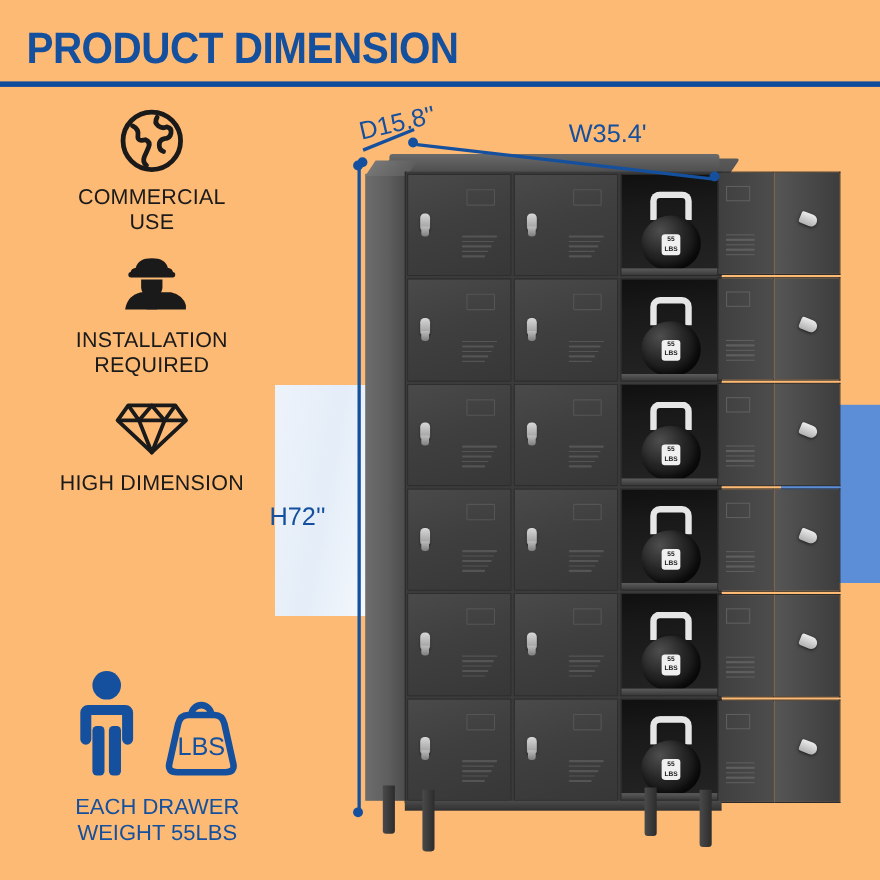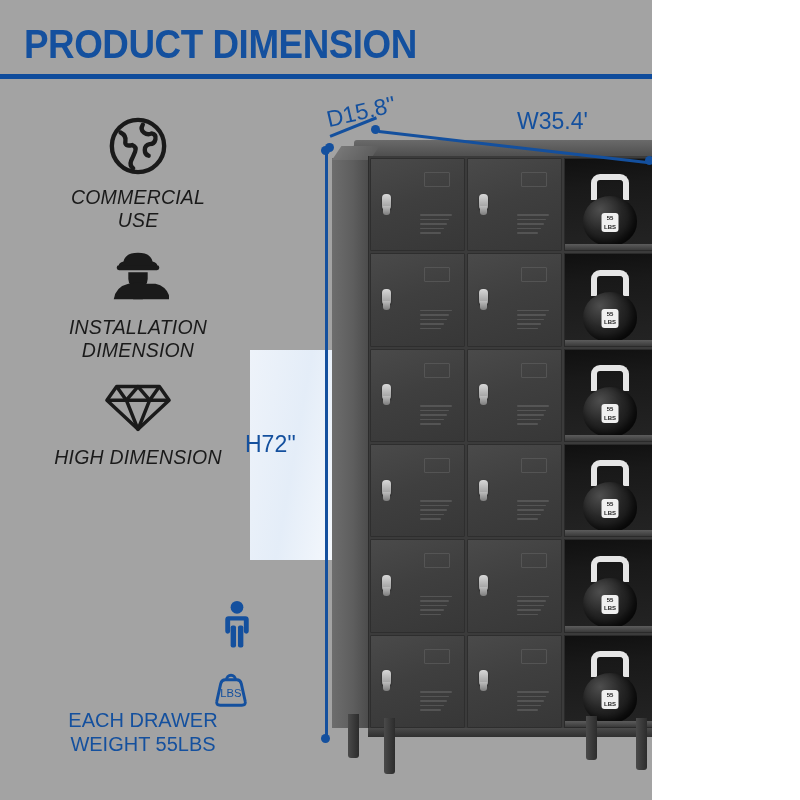--- a/index.html
+++ b/index.html
@@ -6,23 +6,23 @@
   html, body { width: 800px; height: 800px; }
   body {
     font-family: "Liberation Sans", sans-serif;
     background: #ffffff;
     position: relative;
     overflow: hidden;
   }
   #page {
     position: absolute;
     inset: 0;
-    width: 652px;
+    width: 800px;
     height: 800px;
-    background: #a3a3a3;
+    background: #fdba74;
     overflow: hidden;
   }
 
   
   .title {
     position: absolute;
     left: 24px;
     top: 22px;
     font-size: 40px;
     font-weight: bold;
@@ -59,24 +59,23 @@
     width: 90px;
     height: 162px;
     background: #5b8ed6;
     z-index: 0;
   }
 
   
   .features {
     position: absolute;
     left: 18px;
-    top: 110px;
+    top: 92px;
     width: 240px;
     z-index: 5;
-    font-style: italic;
   }
   .feature {
     width: 240px;
     text-align: center;
     margin-bottom: 8px;
   }
   .feature .ficon {
     height: 72px;
     display: flex;
     align-items: center;
@@ -99,28 +98,27 @@
     width: 250px;
     text-align: center;
     z-index: 5;
   }
   .weight-icons {
     display: flex;
     align-items: flex-end;
     justify-content: center;
     gap: 18px;
     height: 108px;
-    flex-direction: column;
   }
   .feature-weight .flabel {
     font-size: 20px;
     line-height: 1.2;
     color: #14509e;
     white-space: pre-line;
-    margin-top: 0;
+    margin-top: 14px;
   }
 
   
   .product {
     position: absolute;
     left: 318px;
     top: 100px;
     width: 470px;
     height: 680px;
     z-index: 3;
@@ -433,21 +431,21 @@
   #width-dot-b { left: 645px; top: 156px; }
   #width-label { left: 482px; top: 108px; margin-left: 35px; }
 
   
   #height-line {
     left: 325px; top: 150px;
     width: 2.5px; height: 588px;
   }
   #height-dot-top { left: 321px; top: 146px; }
   #height-dot-bot { left: 321px; top: 734px; }
-  #height-label { left: 245px; top: 431px; text-align: center; }
+  #height-label { left: 245px; top: 456px; text-align: center; }
 </style>
 </head>
 <body>
 
 <div id="page">
 
   <div class="title">PRODUCT DIMENSION</div>
   <div class="header-rule"></div>
 
   <div class="band-left"></div>
@@ -471,21 +469,21 @@
       <div class="ficon">
         <svg width="62" height="62" viewBox="0 0 64 64">
           <path d="M12 22 q0-4 5-5 q2-9 15-9 t15 9 q5 1 5 5 z" fill="#1a1a1a"></path>
           <rect x="10" y="21" width="44" height="5" rx="2.5" fill="#1a1a1a"></rect>
           <path d="M22 28 h20 v7 a10 10 0 0 1 -20 0 z" fill="#1a1a1a"></path>
           <path d="M22 40 q-13 3 -15 16 h58 q-2-13 -15-16 z" fill="#1a1a1a"></path>
           <rect x="27" y="39" width="10" height="17" fill="#1a1a1a"></rect>
         </svg>
       </div>
       <div class="flabel">INSTALLATION
-DIMENSION</div>
+REQUIRED</div>
     </div>
 
     <div class="feature">
       <div class="ficon">
         <svg width="68" height="60" viewBox="0 0 70 60">
           <g fill="none" stroke="#1a1a1a" stroke-width="3.6" stroke-linejoin="round">
             <path d="M13 10 h44 l10 14 -32 30 -32 -30 z"></path>
             <path d="M3 24 h64"></path>
             <path d="M13 10 l10 14 12 30 12 -30 10 -14"></path>
             <path d="M23 24 l12 -14 12 14"></path>

